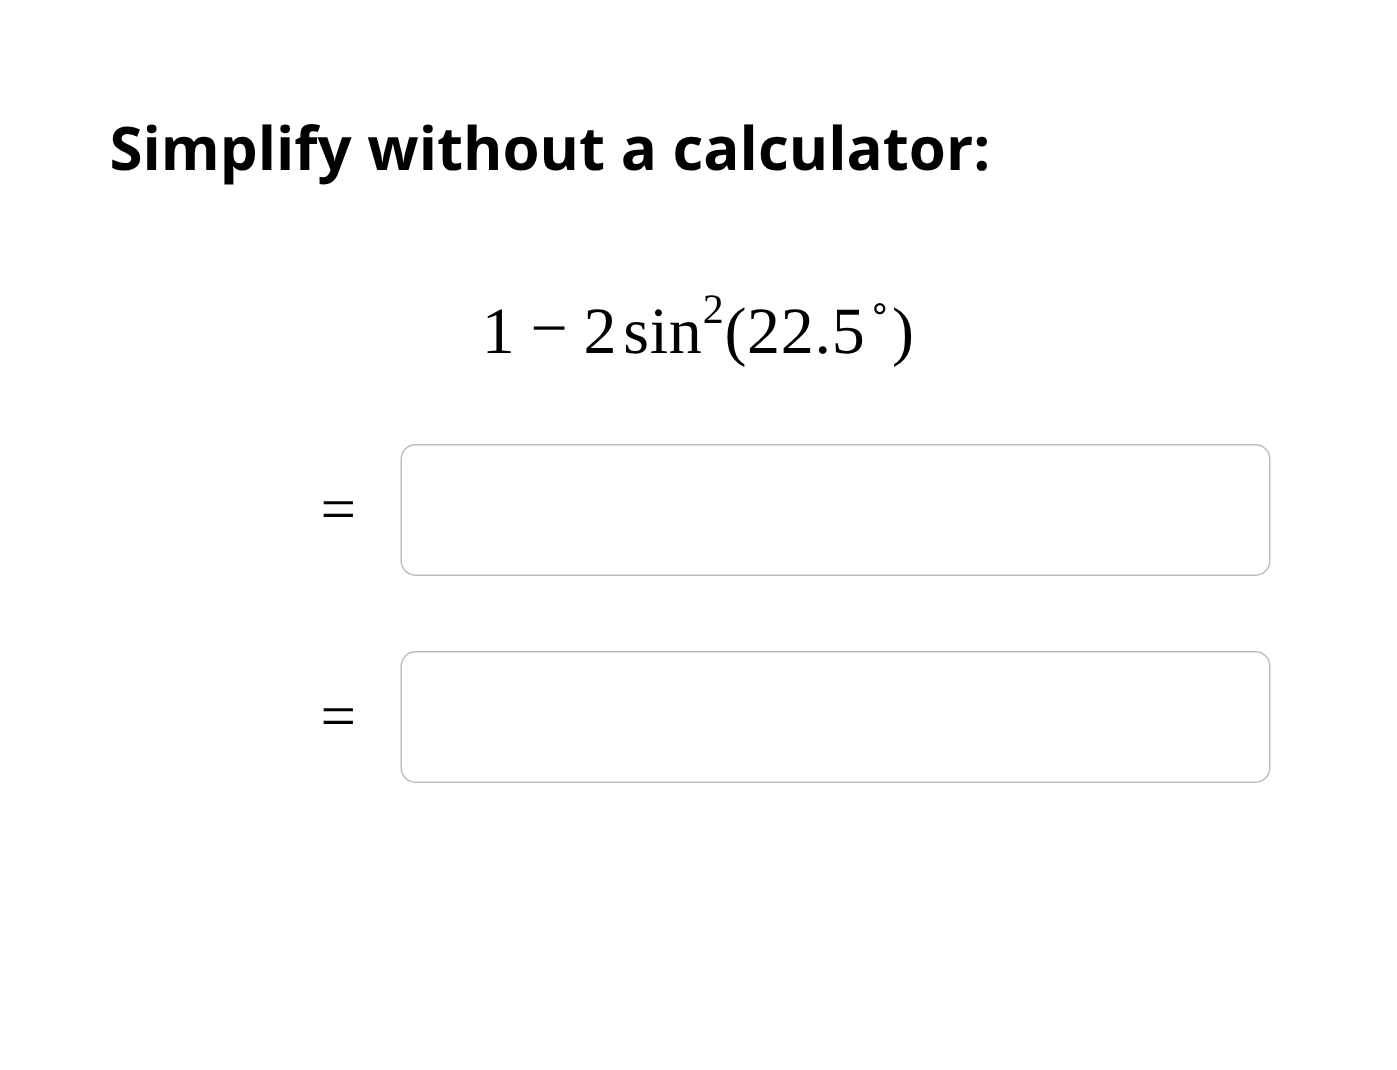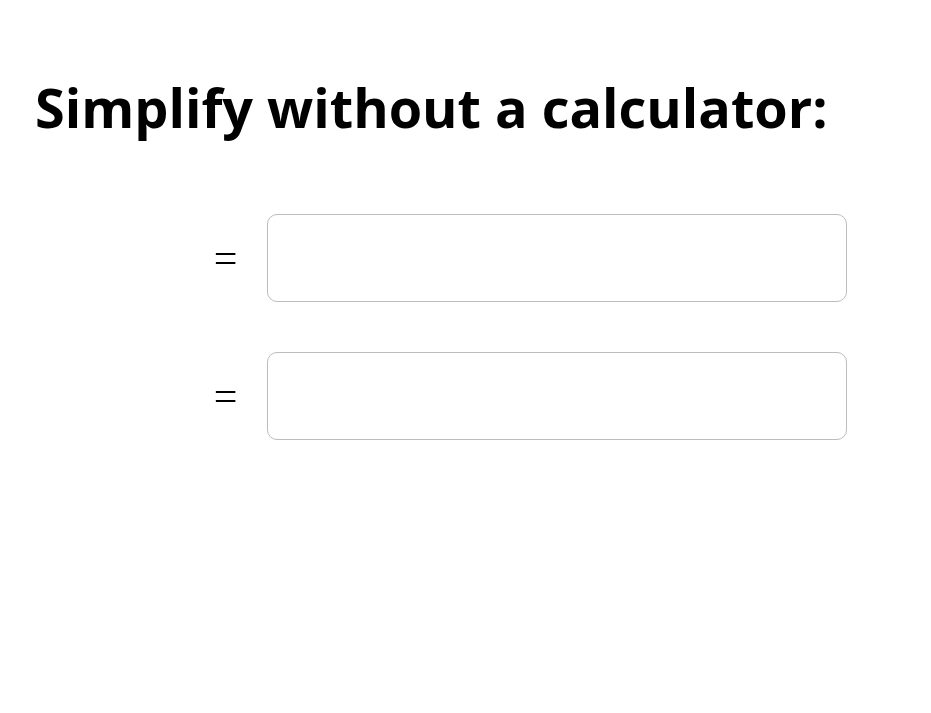--- a/index.html
+++ b/index.html
@@ -9,23 +9,24 @@
     }
     body {
       width: 931px;
       height: 713px;
       background: #ffffff;
       font-family: 'Open Sans', 'Segoe UI', Arial, sans-serif;
       padding: 70px 35px;
       color: #000;
     }
     .heading {
-      font-size: 54px;
+      font-size: 40px;
       font-weight: 700;
       margin-bottom: 70px;
+      margin-left: 38px;
     }
     .math-area {
       display: flex;
       flex-direction: column;
       align-items: center;
       gap: 50px;
     }
     .expression {
       font-family: 'Times New Roman', 'STIX', serif;
       font-size: 44px;
@@ -81,20 +82,23 @@
       gap: 50px;
       margin-left: 130px;
     }
   </style>
 </head>
 <body>
 
 <h1 class="heading">Simplify without a calculator:</h1>
 
 <div class="math-area">
+  <div class="expression">
+    <span>1</span><span class="minus">−</span><span>2</span><span class="sin">sin</span><span class="sup">2</span><span>(</span><span>22.5</span><span class="deg">∘</span><span>)</span>
+  </div>
 
   <div class="answers-wrap">
     <div class="answer-row">
       <span class="equals">=</span>
       <input type="text" class="answer-input" value="" style="">
     </div>
     <div class="answer-row">
       <span class="equals">=</span>
       <input type="text" class="answer-input" value="" style="">
     </div>

